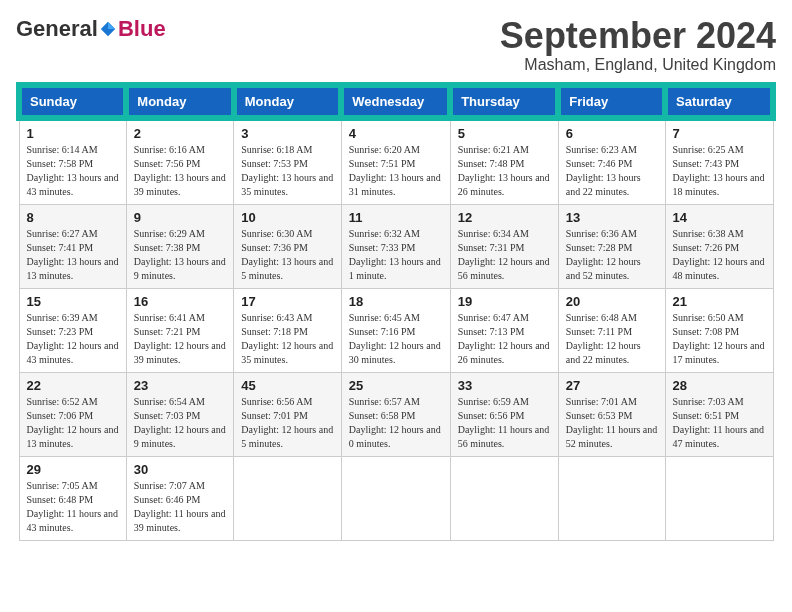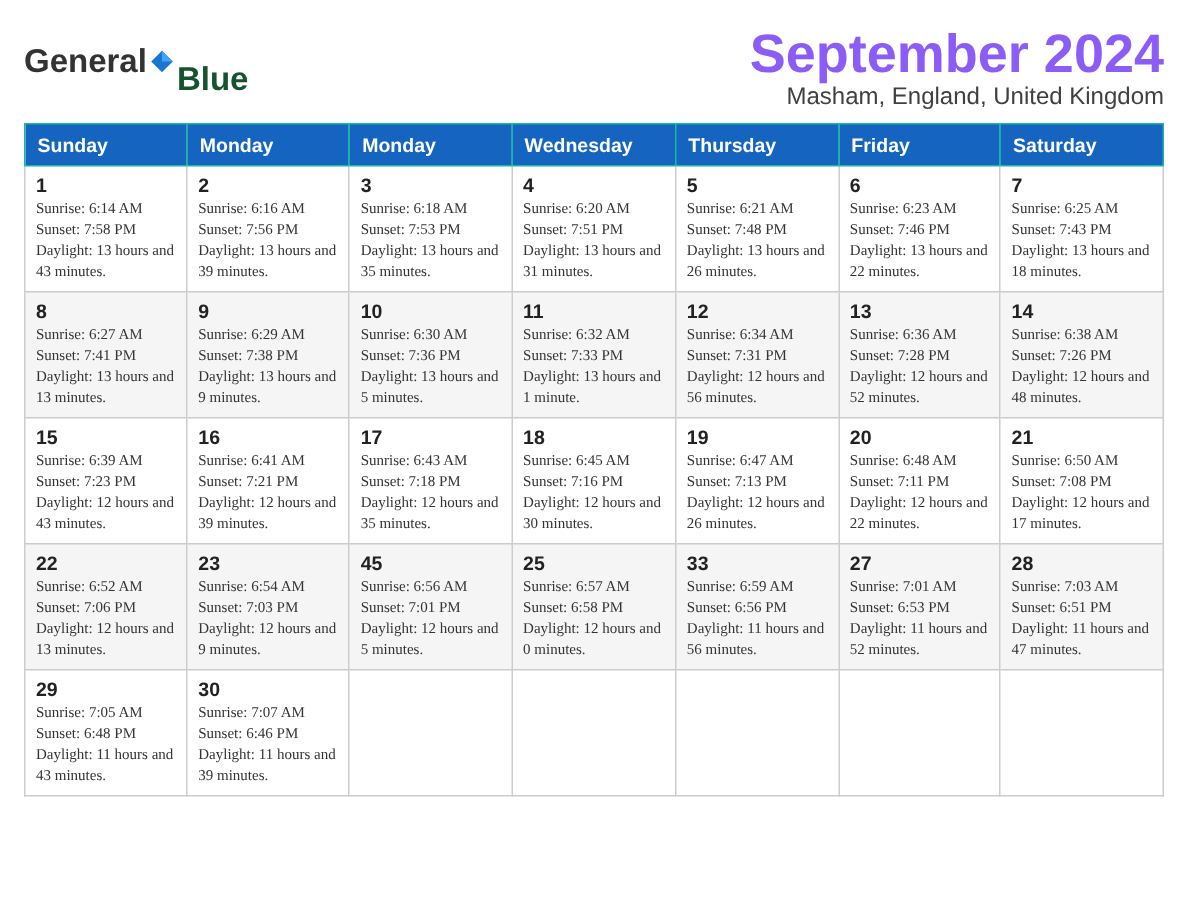--- a/index.html
+++ b/index.html
@@ -21,52 +21,52 @@
       flex-direction: column;
       align-items: flex-start;
     }
     .logo-text {
       display: flex;
       align-items: center;
       font-size: 22px;
       font-weight: bold;
     }
     .logo-general { color: #333; }
-    .logo-blue { color: #14532d; margin-top: 24px; }
+    .logo-blue { color: #be185d; }
     .logo-icon {
       width: 18px;
       height: 18px;
       margin: 0 1px;
     }
     .title-area {
       text-align: right;
     }
     .month-title {
       font-size: 36px;
       font-weight: bold;
-      color: #8b5cf6;
+      color: #404040;
       line-height: 1.1;
     }
     .location-title {
       font-size: 16px;
       color: #404040;
     }
     table {
       width: 100%;
       border-collapse: collapse;
       font-size: 11px;
     }
     thead tr th {
       background: #1565c0;
       color: #fff;
       text-align: left;
       padding: 6px 8px;
       font-size: 13px;
       font-weight: bold;
-      border: 1px solid #14b8a6;
+      border: 6px solid #14b8a6;
     }
     tbody tr td {
       border: 1px solid #ccc;
       vertical-align: top;
       padding: 5px 7px;
       width: 110px;
       min-height: 80px;
       background: #fff;
     }
     tbody tr:nth-child(even) td {

